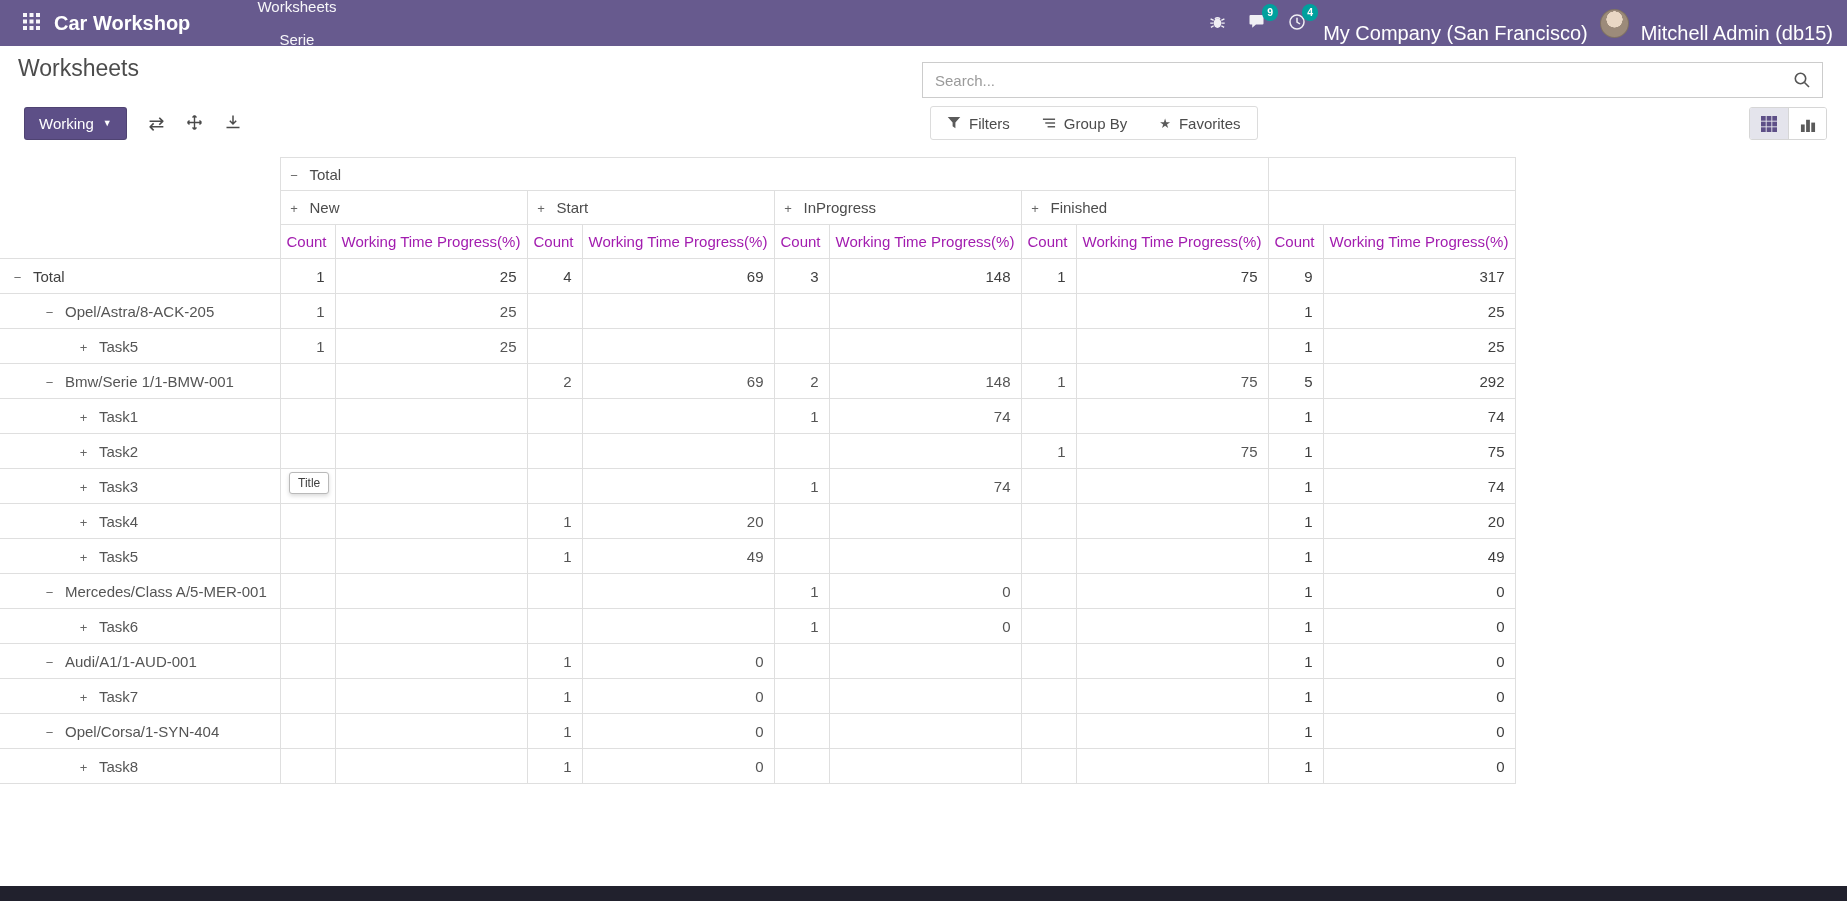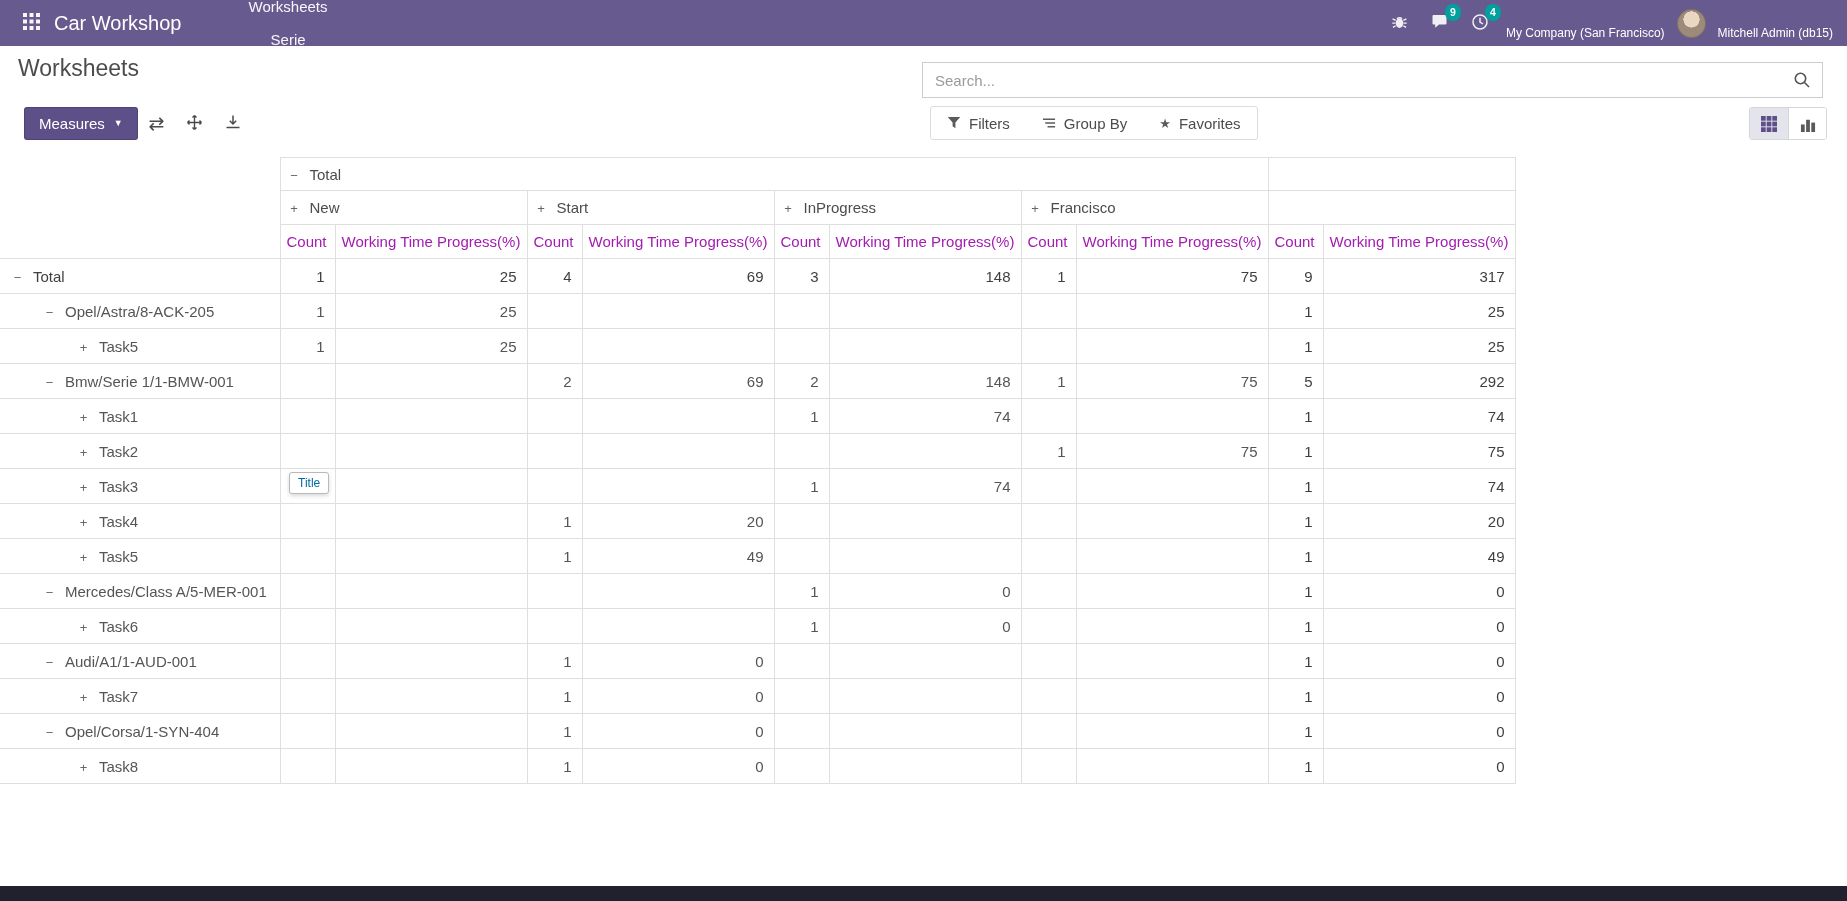--- a/index.html
+++ b/index.html
@@ -19,39 +19,39 @@
     background: var(--navbar, #675a8e);
     display: flex; align-items: center; justify-content: space-between;
     padding: 0 14px;
   }
   .nav-left { display: flex; align-items: center; }
   .apps-btn {
     background: none; border: none; color: rgba(255,255,255,.95);
     width: 34px; height: 34px; display: flex; align-items: center; justify-content: center;
     cursor: pointer;
   }
-  .brand { color: #fff; font-size: 20px; font-weight: normal; margin: 0 12px 0 6px; white-space: nowrap; }
+  .brand { color: #fff; font-size: 20px; font-weight: bold; margin: 0 12px 0 6px; white-space: nowrap; }
   .nav-menu { display: flex; margin-left: 38px; flex-direction: column; }
   .nav-item {
     color: rgba(255,255,255,.95); font-size: 15px; padding: 8px 12px;
     background: none; border: none; cursor: pointer; white-space: nowrap;
   }
   .nav-right { display: flex; align-items: center; gap: 12px; color: #fff; }
   .icon-btn {
     position: relative; background: none; border: none; color: rgba(255,255,255,.9);
     width: 28px; height: 28px; display: flex; align-items: center; justify-content: center;
     cursor: pointer;
   }
   .badge {
     position: absolute; top: -5px; right: -7px;
     background: var(--badge, #00a09d); color: #fff;
     border-radius: 9px; font-size: 10.5px; font-weight: bold;
     line-height: 1; padding: 3px 5px;
   }
-  .company, .user { font-size: 12px; cursor: pointer; white-space: nowrap; margin-top: 20px; }
+  .company, .user { font-size: 20px; cursor: pointer; white-space: nowrap; margin-top: 20px; }
   .avatar {
     width: 29px; height: 29px; border-radius: 50%;
     background: radial-gradient(circle at 50% 35%, #e9d7c4 0 36%, #9c8b7a 37% 100%);
     border: 1px solid rgba(0,0,0,.18); cursor: pointer; flex: 0 0 auto;
   }
 
   
   .page-title { position: absolute; left: 18px; top: 55px; font-size: 23px; font-weight: 400; color: var(--heading, #4c4c4c); }
   .search-box { position: absolute; top: 62px; right: 24px; width: 901px; height: 36px; }
   .search-box input {
@@ -117,21 +117,21 @@
   .lvl1 { padding-left: 44px; }
   .lvl2 { padding-left: 78px; }
   .twisty { display: inline-block; width: 11px; margin-right: 10px; font-size: 13px; color: #666; text-align: center; }
   .val { text-align: right; padding-right: 10px; }
   .bold { font-weight: bold; color: #3f3f3f; }
 
   
   .title-tooltip {
     position: absolute; left: 289px; top: 472px;
     background: #fff; border: 1px solid #b9b9b9; border-radius: 3px;
-    padding: 3px 8px; font-size: 12px; color: #0369a1;
+    padding: 3px 8px; font-size: 12px; color: #404040;
     box-shadow: 0 2px 4px rgba(0,0,0,.15); z-index: 5;
   }
 
   
   .bottom-bar { position: absolute; left: 0; bottom: 0; width: 100%; height: 15px; background: var(--footer, #21212d); }
 </style>
 </head>
 <body>
 
 <header class="navbar">
@@ -200,21 +200,21 @@
     <span>
       <svg width="18" height="18" viewBox="0 0 18 18" fill="none" stroke="currentColor" stroke-width="1.6">
           <circle cx="7.5" cy="7.5" r="5.2"></circle>
           <path d="M11.5 11.5 L16 16"></path>
         </svg>
     </span>
   </button>
 </div>
 
 <button class="measures-btn">
-  <span>Measures</span>
+  <span>Working</span>
   <span class="caret">▼</span>
 </button>
 
 <div class="tool-icons">
   <button class="tool-icon-btn">
     <span>⇄</span>
   </button>
   <button class="tool-icon-btn">
     <span>
       <svg width="17" height="17" viewBox="0 0 17 17" fill="none" stroke="currentColor" stroke-width="1.4">
@@ -299,21 +299,21 @@
       <thead>
         <tr>
           <th class="blank" rowspan="3"></th>
           <th class="colhead" colspan="8"><span class="twisty">−</span><span>Total</span></th>
           <th class="ehead" colspan="2"></th>
         </tr>
         <tr>
           <th class="colhead" colspan="2"><span class="twisty">+</span><span>New</span></th>
           <th class="colhead" colspan="2"><span class="twisty">+</span><span>Start</span></th>
           <th class="colhead" colspan="2"><span class="twisty">+</span><span>InProgress</span></th>
-          <th class="colhead" colspan="2"><span class="twisty">+</span><span>Francisco</span></th>
+          <th class="colhead" colspan="2"><span class="twisty">+</span><span>Finished</span></th>
           <th class="ehead" colspan="2"></th>
         </tr>
         <tr>
           <th class="mhead">Count</th>
           <th class="mhead">Working Time Progress(%)</th>
           <th class="mhead">Count</th>
           <th class="mhead">Working Time Progress(%)</th>
           <th class="mhead">Count</th>
           <th class="mhead">Working Time Progress(%)</th>
           <th class="mhead">Count</th>

